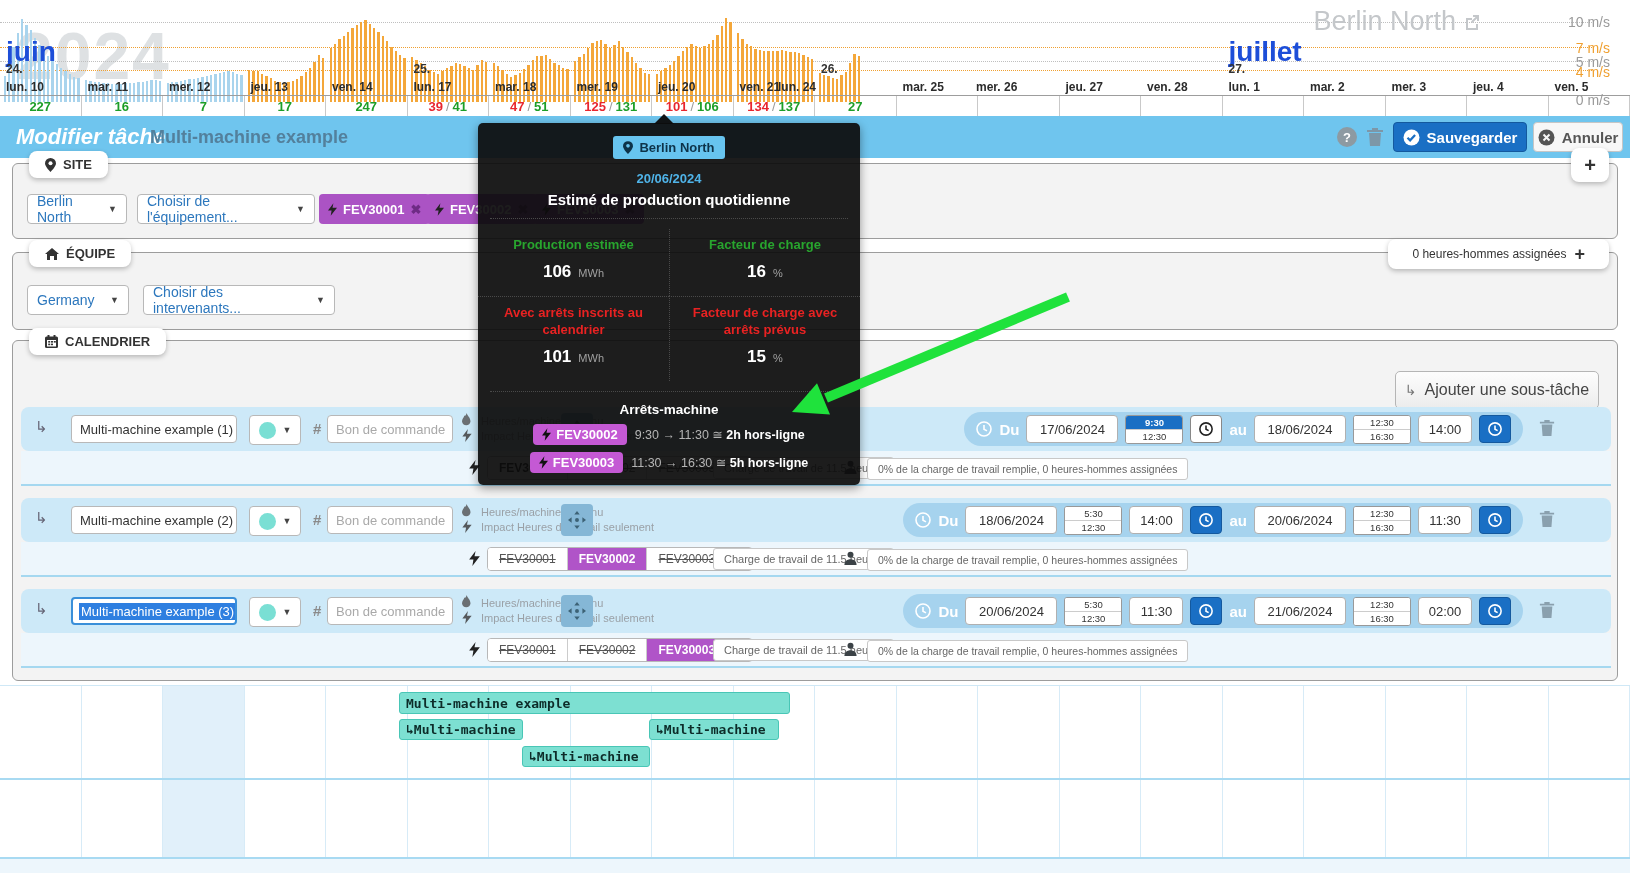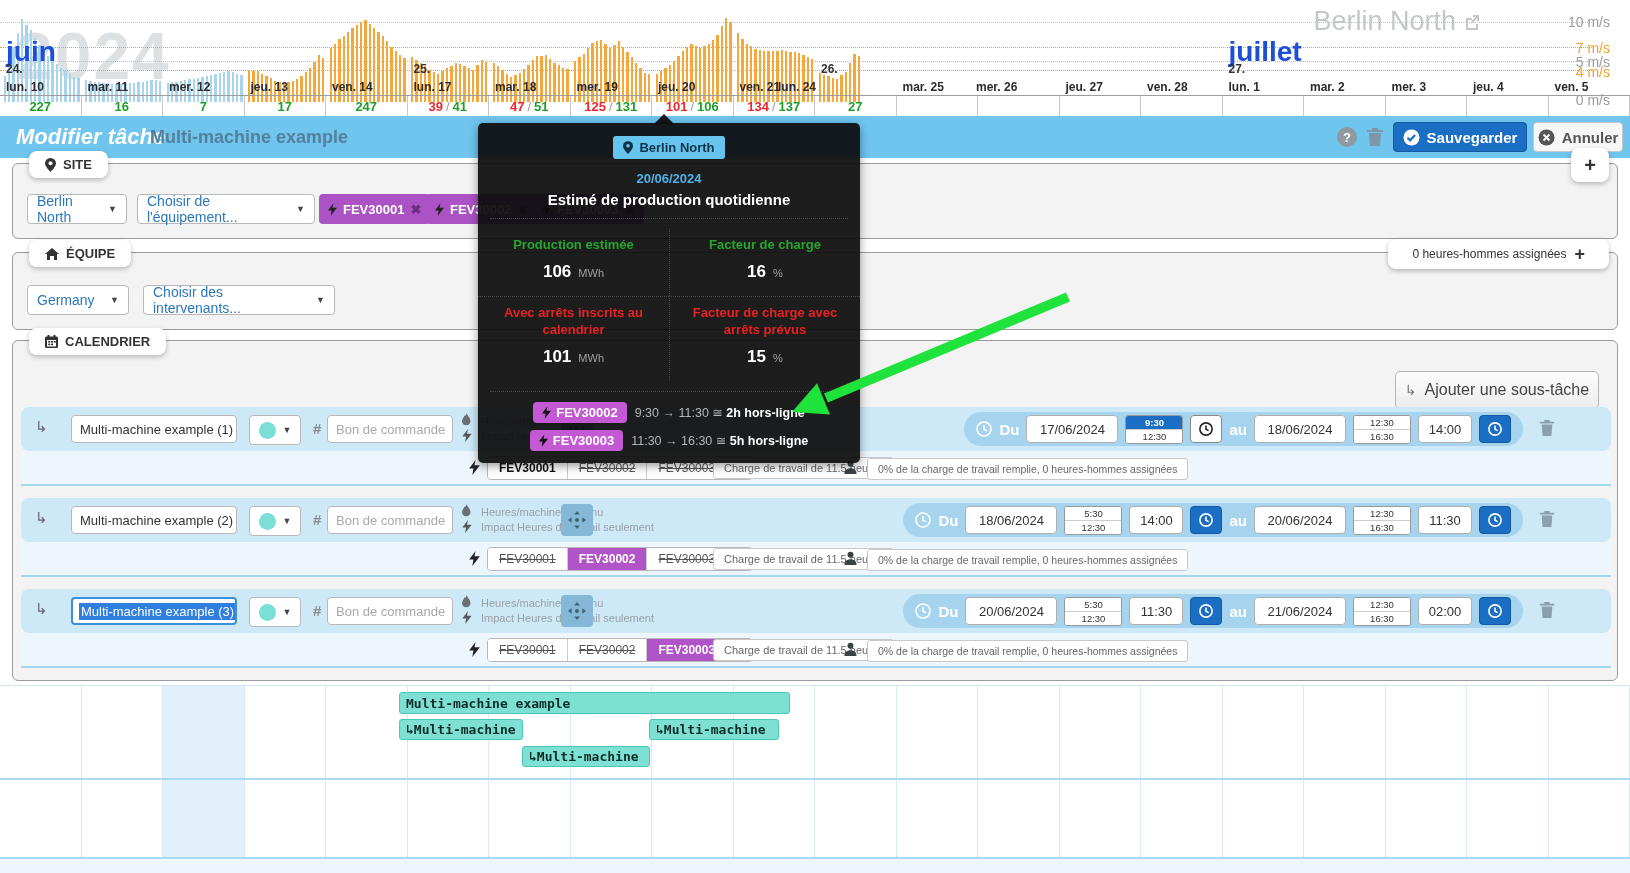--- a/index.html
+++ b/index.html
@@ -862,20 +862,21 @@
         <div class="tcell bt">
           <div class="lab r">Avec arrêts inscrits au calendrier</div>
           <div class="val">101<span class="unit"> MWh</span></div>
         </div>
         <div class="tcell bl bt">
           <div class="lab r">Facteur de charge avec arrêts prévus</div>
           <div class="val">15<span class="unit"> %</span></div>
         </div>
       </div>
     <hr>
+    <div class="outtitle">Arrêts-machine</div>
     <div id="outrows">
         <div class="outrow">
           <div class="outtag">
             <span>
               <svg width="9" height="13" viewBox="0 0 10 14">
                 <path d="M6 0 L0 8 H4 L3 14 L10 5 H5 Z" fill="#111"></path>
               </svg>
             </span>
             <span>FEV30002</span>
           </div>

